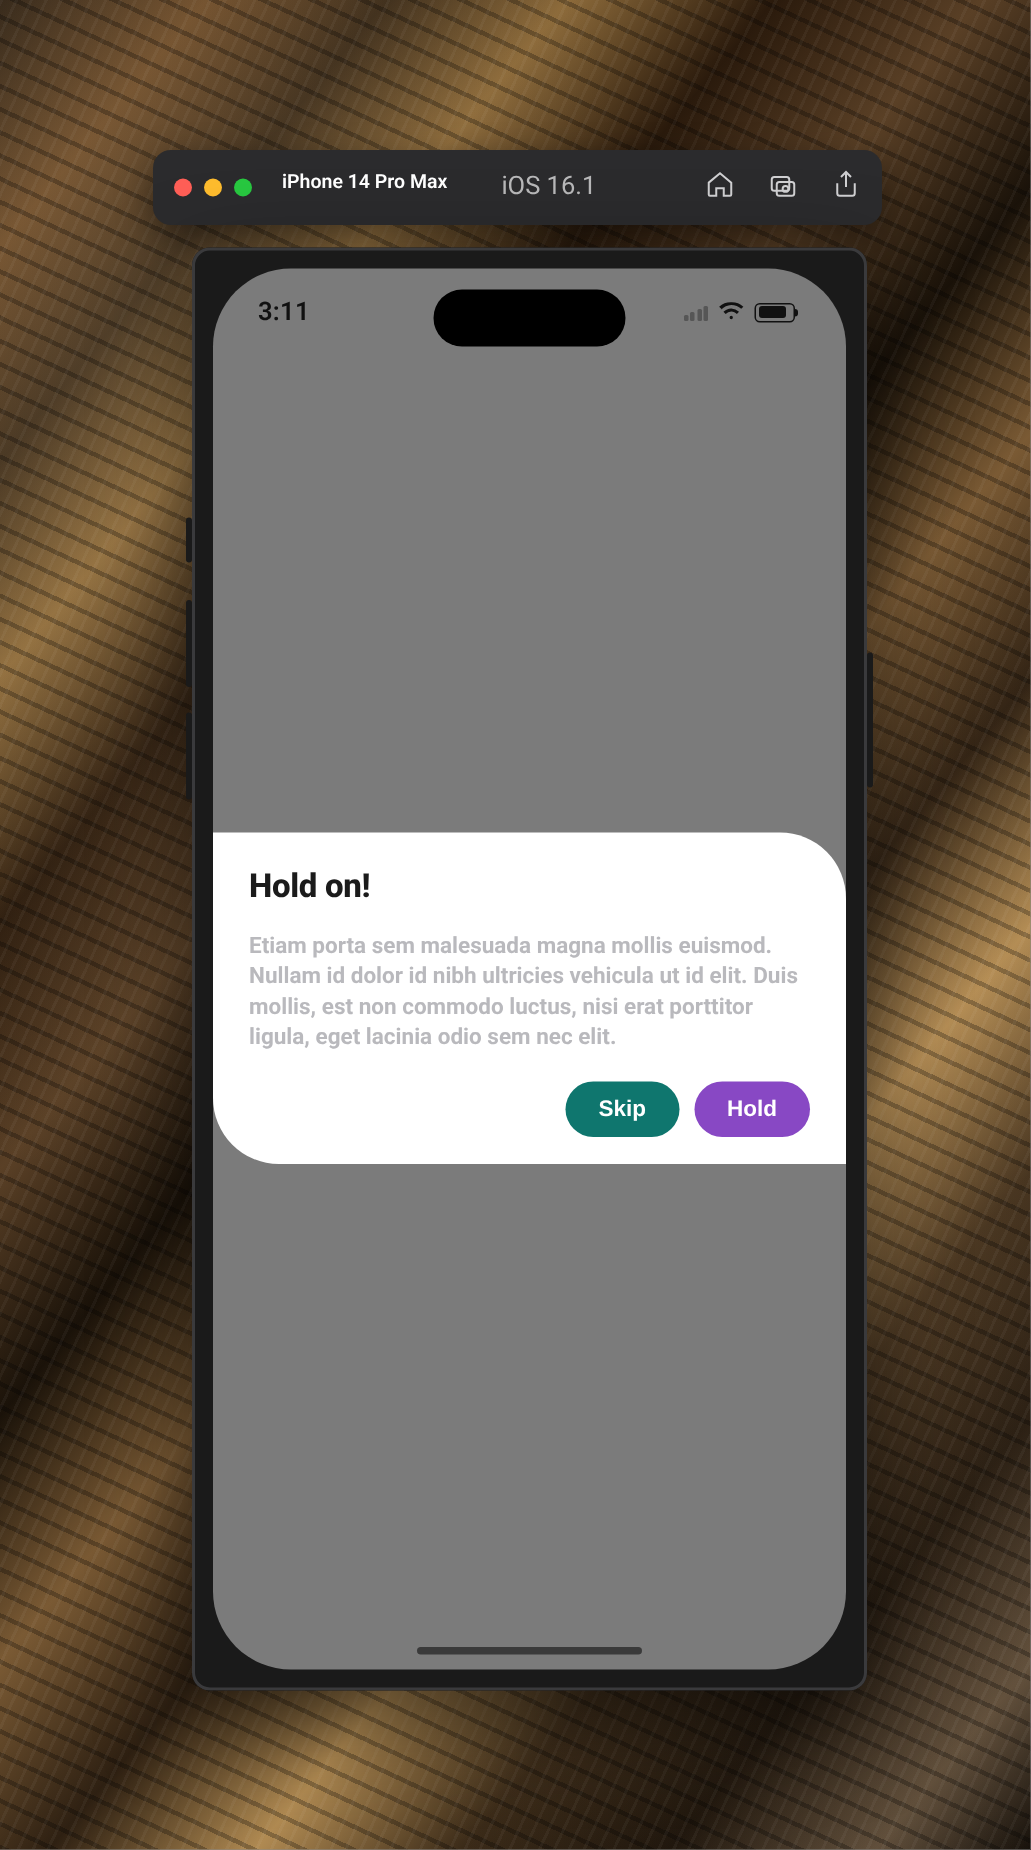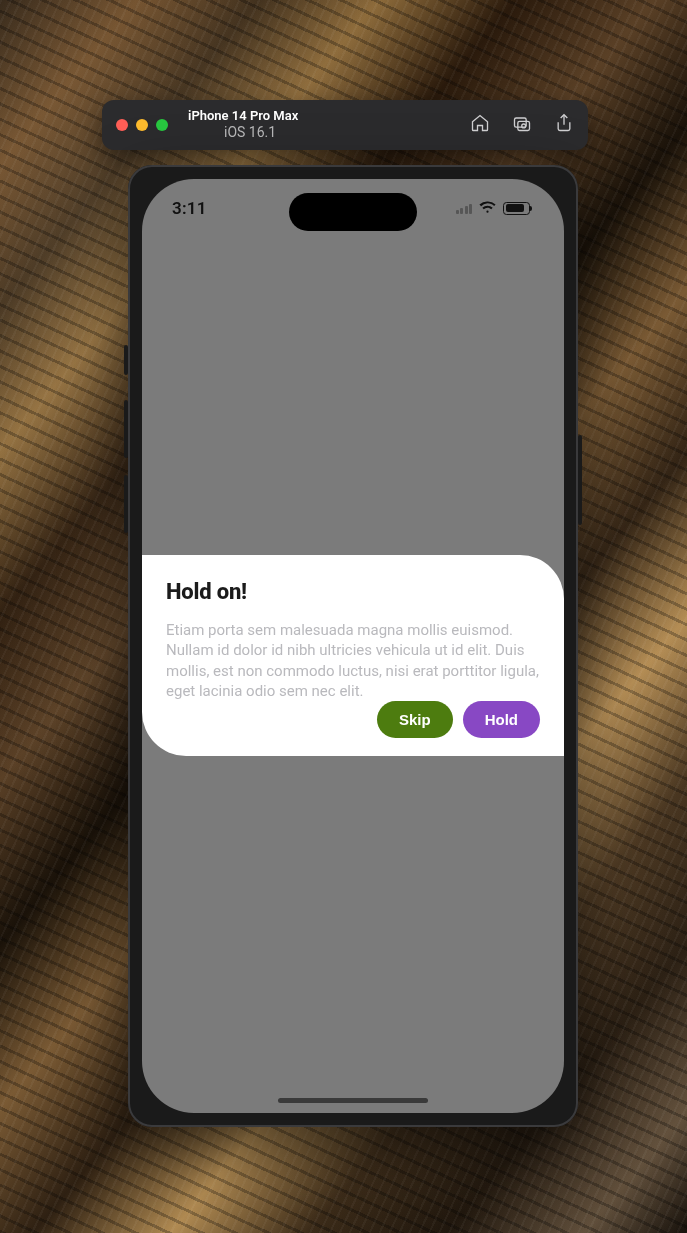--- a/index.html
+++ b/index.html
@@ -33,34 +33,34 @@
     display: flex; align-items: center;
     padding: 0 14px;
     gap: 14px;
     box-shadow: 0 8px 24px rgba(0,0,0,0.45);
   }
   .traffic { display: flex; gap: 8px; align-items: center; }
   .dot { width: 12px; height: 12px; border-radius: 50%; }
   .dot.red    { background: #ff5f57; }
   .dot.yellow { background: #febc2e; }
   .dot.green  { background: #28c840; }
-  .sim-titles { display: flex; flex-direction: column; line-height: 1.15; margin-left: 6px; }
+  .sim-titles { display: flex; line-height: 1.15; margin-left: 6px; }
   .sim-title  { color: #fff; font-size: 13px; font-weight: 600; }
-  .sim-sub    { color: #b8b8b9; font-size: 14px; padding-left: 36px; }
+  .sim-sub    { color: #b8b8b9; font-size: 17px; padding-left: 36px; }
   .sim-spacer { flex: 1; }
   .sim-icons  { display: flex; gap: 22px; align-items: center; }
   .sim-icons svg { width: 20px; height: 20px; stroke: #d0d0d2; fill: none; stroke-width: 1.6; }
 
   
   .phone {
     position: absolute;
     left: 128px; top: 165px;
     width: 450px; height: 962px;
     background: #1a1a1a;
-    border-radius: 24px;
+    border-radius: 12px;
     padding: 14px;
     box-shadow: 0 20px 60px rgba(0,0,0,0.55), inset 0 0 0 2px #3a3a3c;
   }
   .phone::before, .phone::after {
     content: ""; position: absolute; background: #1a1a1a; border-radius: 4px;
   }
   
   .btn-side { position: absolute; background: #1a1a1a; border-radius: 3px; }
   .btn-mute { left: -4px; top: 180px; width: 4px; height: 30px; }
   .btn-volup { left: -4px; top: 235px; width: 4px; height: 58px; }
@@ -117,30 +117,31 @@
     background: #fff;
     border-radius: 0 44px 0 44px;
     padding: 24px 24px 18px 24px;
   }
   .card h2 {
     font-size: 22px; font-weight: 800; color: #1b1b1b;
     letter-spacing: -0.2px; margin-bottom: 16px;
   }
   .card p {
     font-size: 15px; line-height: 1.35;
-    color: #b9b9bd; font-weight: 400;
+    color: #b9b9bd; font-weight: 700;
+    margin-bottom: 20px;
   }
   .card-actions { display: flex; justify-content: flex-end; gap: 10px; }
   .btn {
     border: none; border-radius: 22px;
     padding: 10px 22px;
     font-size: 15px; font-weight: 700;
     cursor: pointer;
   }
-  .btn-skip { background: #4d7c0f; color: #fff; }
+  .btn-skip { background: #0f766e; color: #fff; }
   .btn-next { background: #8848c4; color: #fff; }
 </style>
 </head>
 <body>
 
 <div class="sim-bar">
   <div class="traffic">
     <span class="dot red"></span>
     <span class="dot yellow"></span>
     <span class="dot green"></span>

